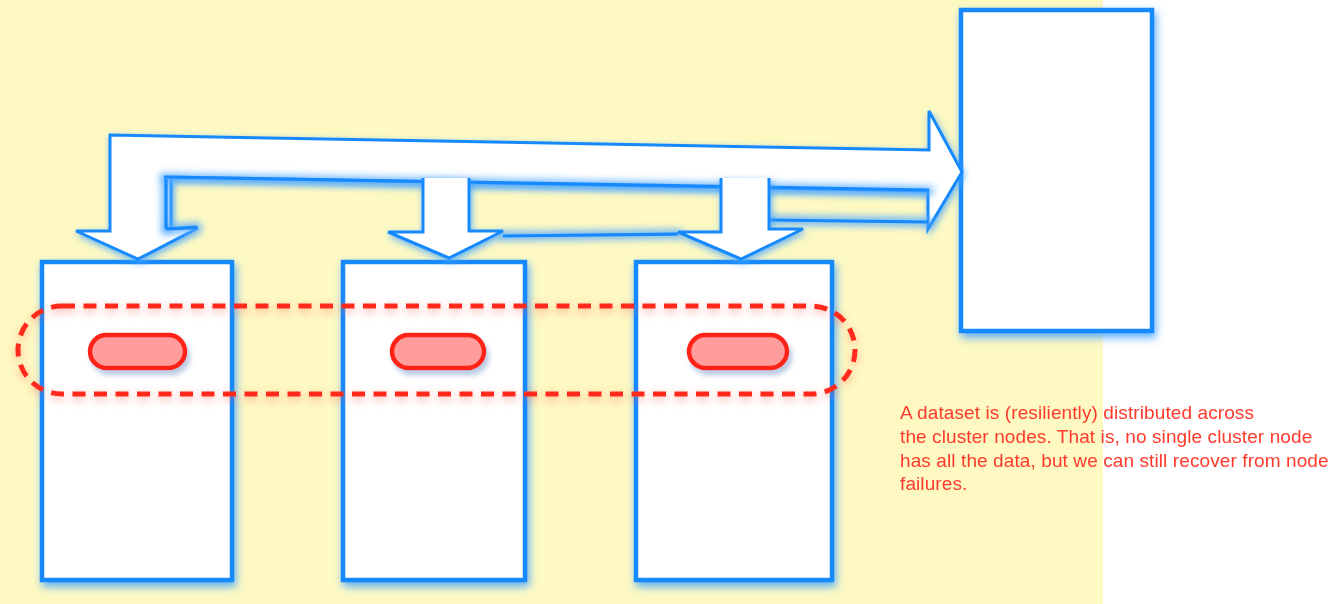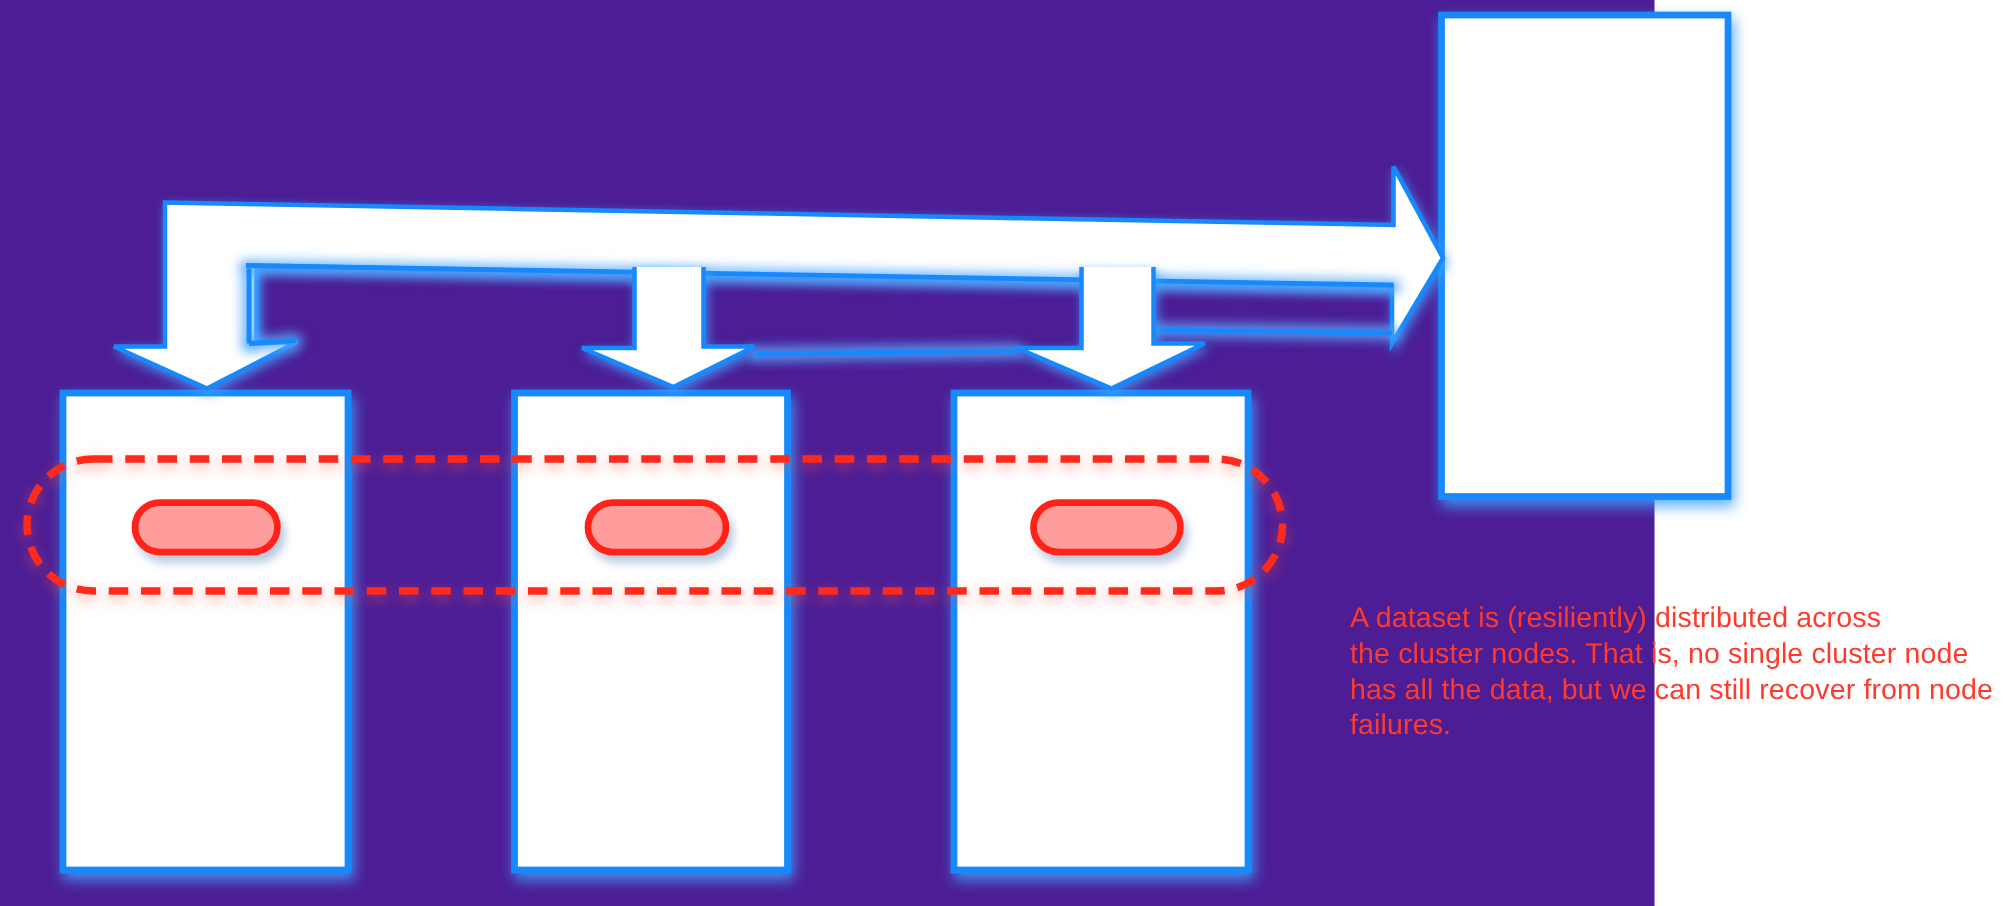--- a/index.html
+++ b/index.html
@@ -8,21 +8,21 @@
     background: #ffffff;
     width: 1338px;
     height: 604px;
     overflow: hidden;
     font-family: "Liberation Sans", sans-serif;
   }
   .stage {
     position: relative;
     width: 1103px;
     height: 604px;
-    background: #4c1d95;
+    background: #fef9c3;
   }
   svg { position: absolute; left: 0; top: 0; }
 
   
   .box-edge {
     fill: #ffffff;
     stroke: var(--blue, #1789fd);
     stroke-width: 4.5;
     stroke-linejoin: miter;
   }

